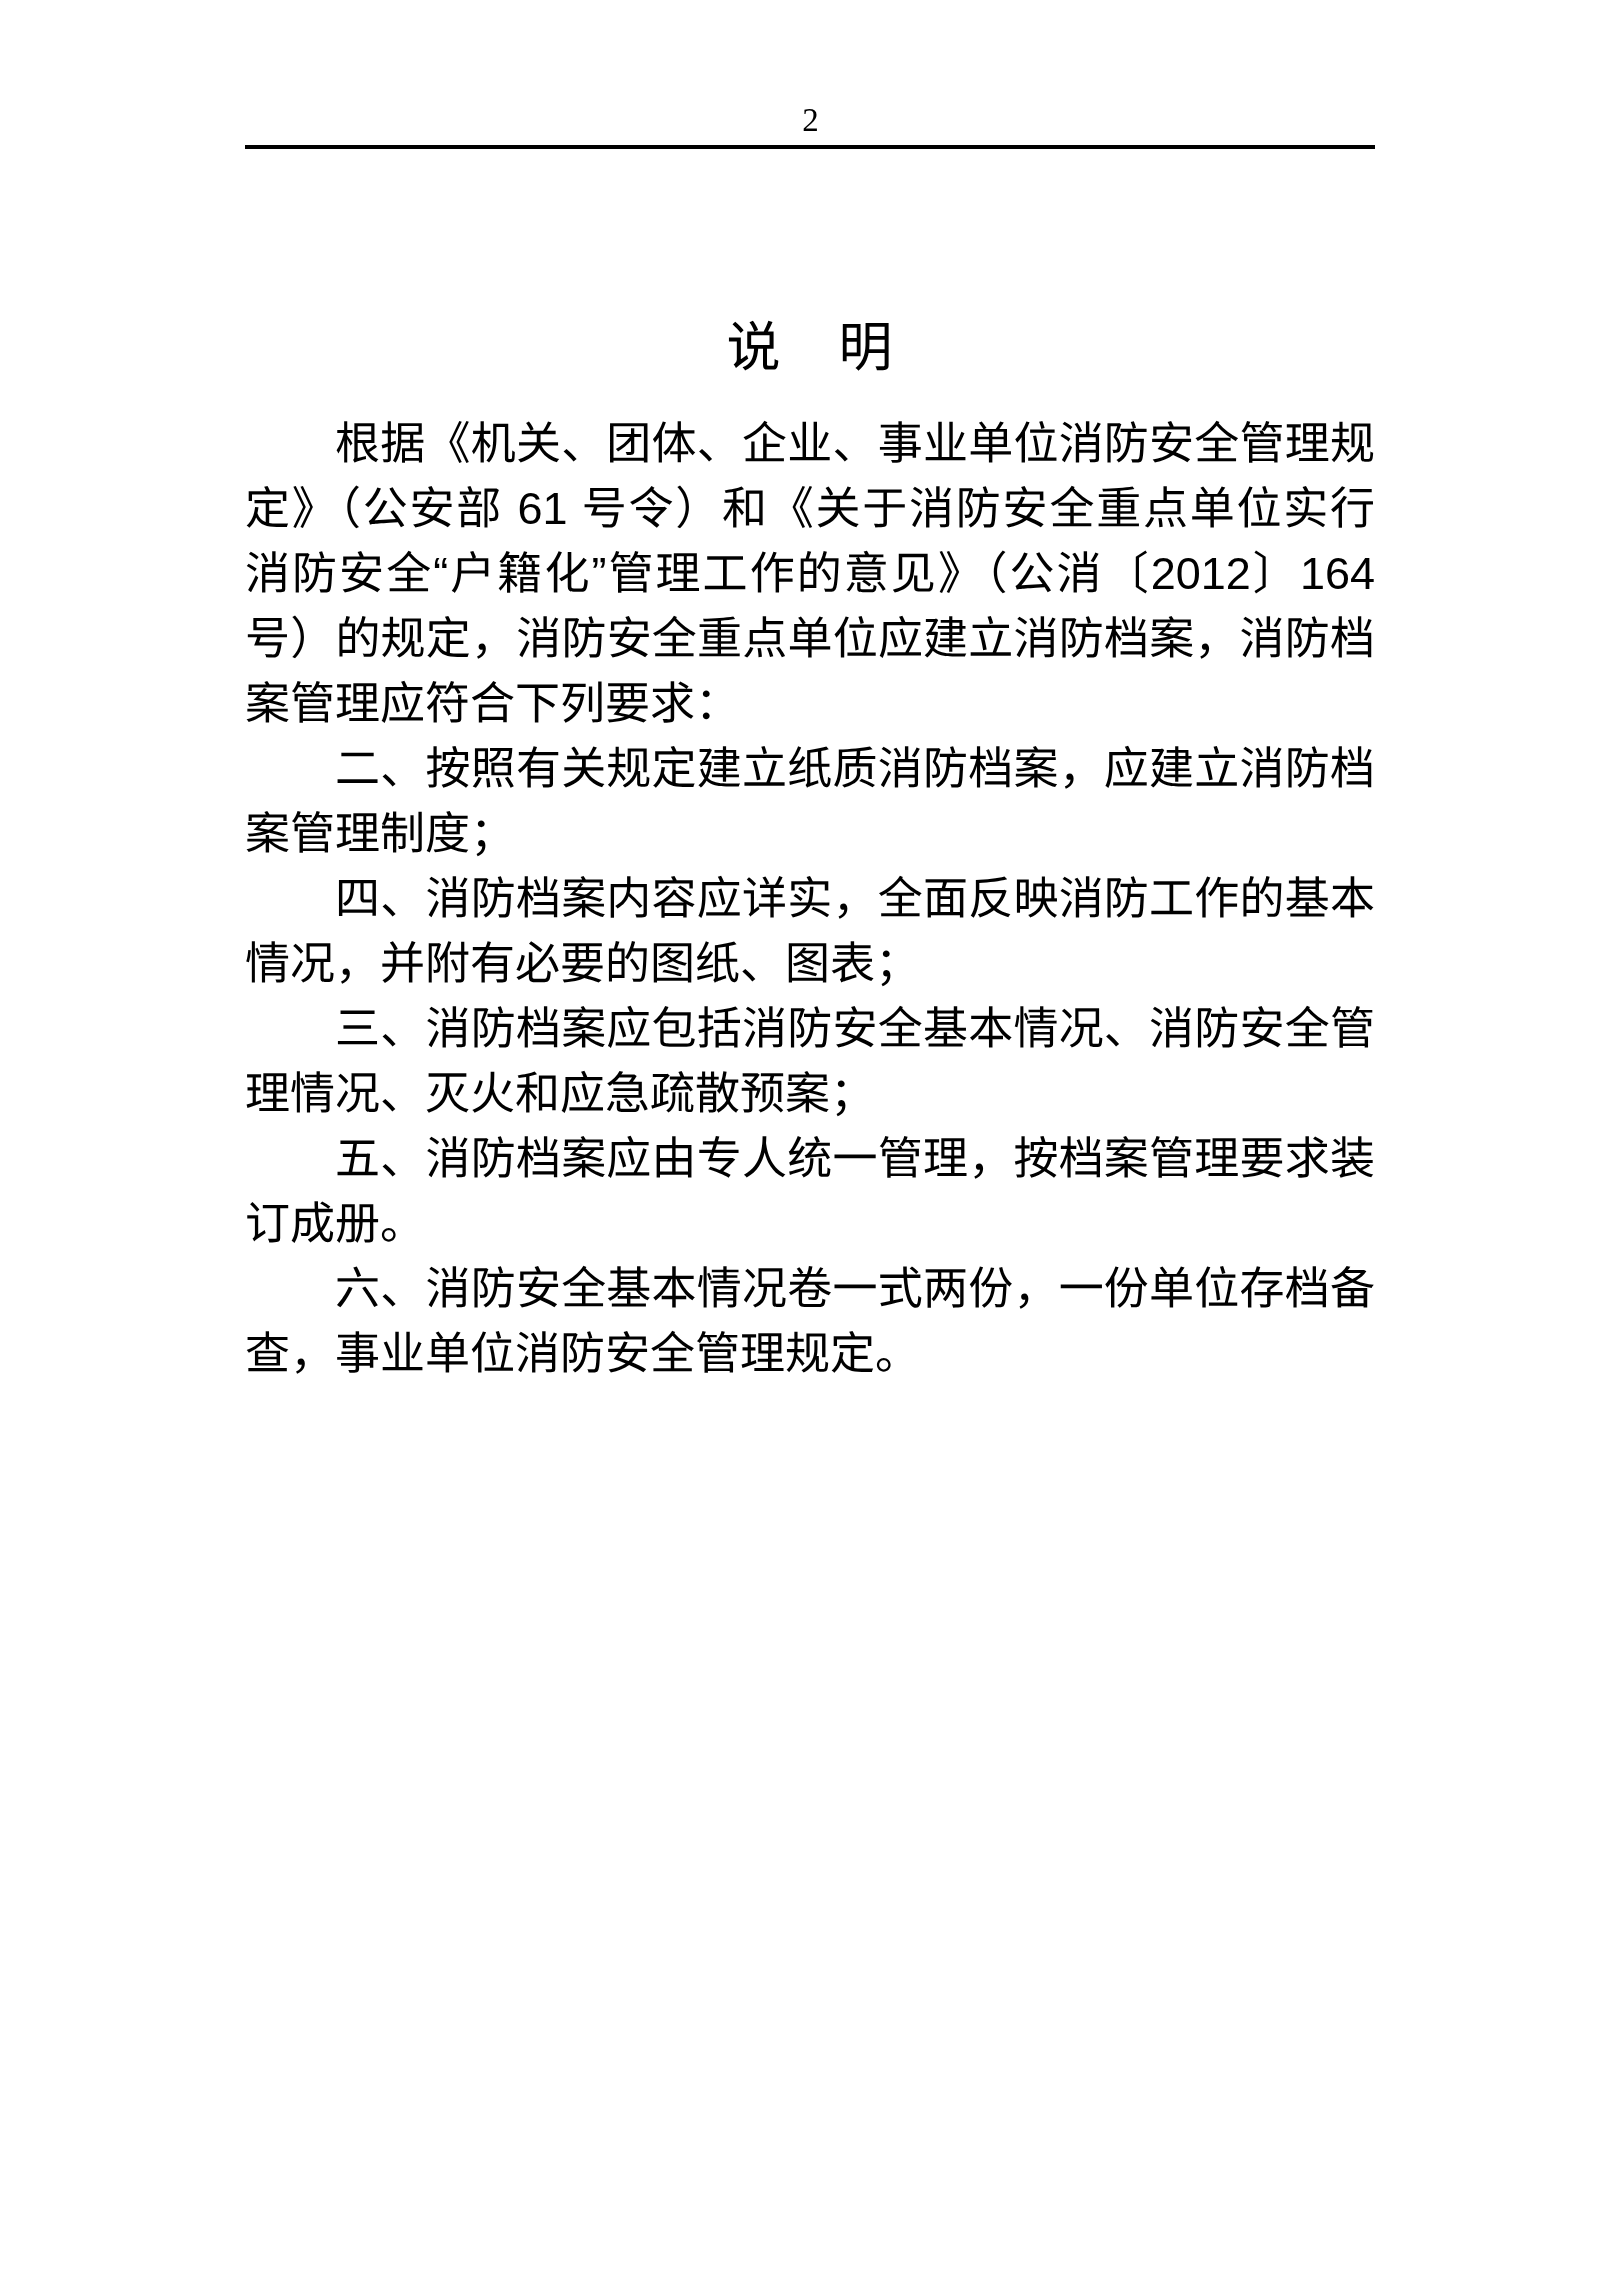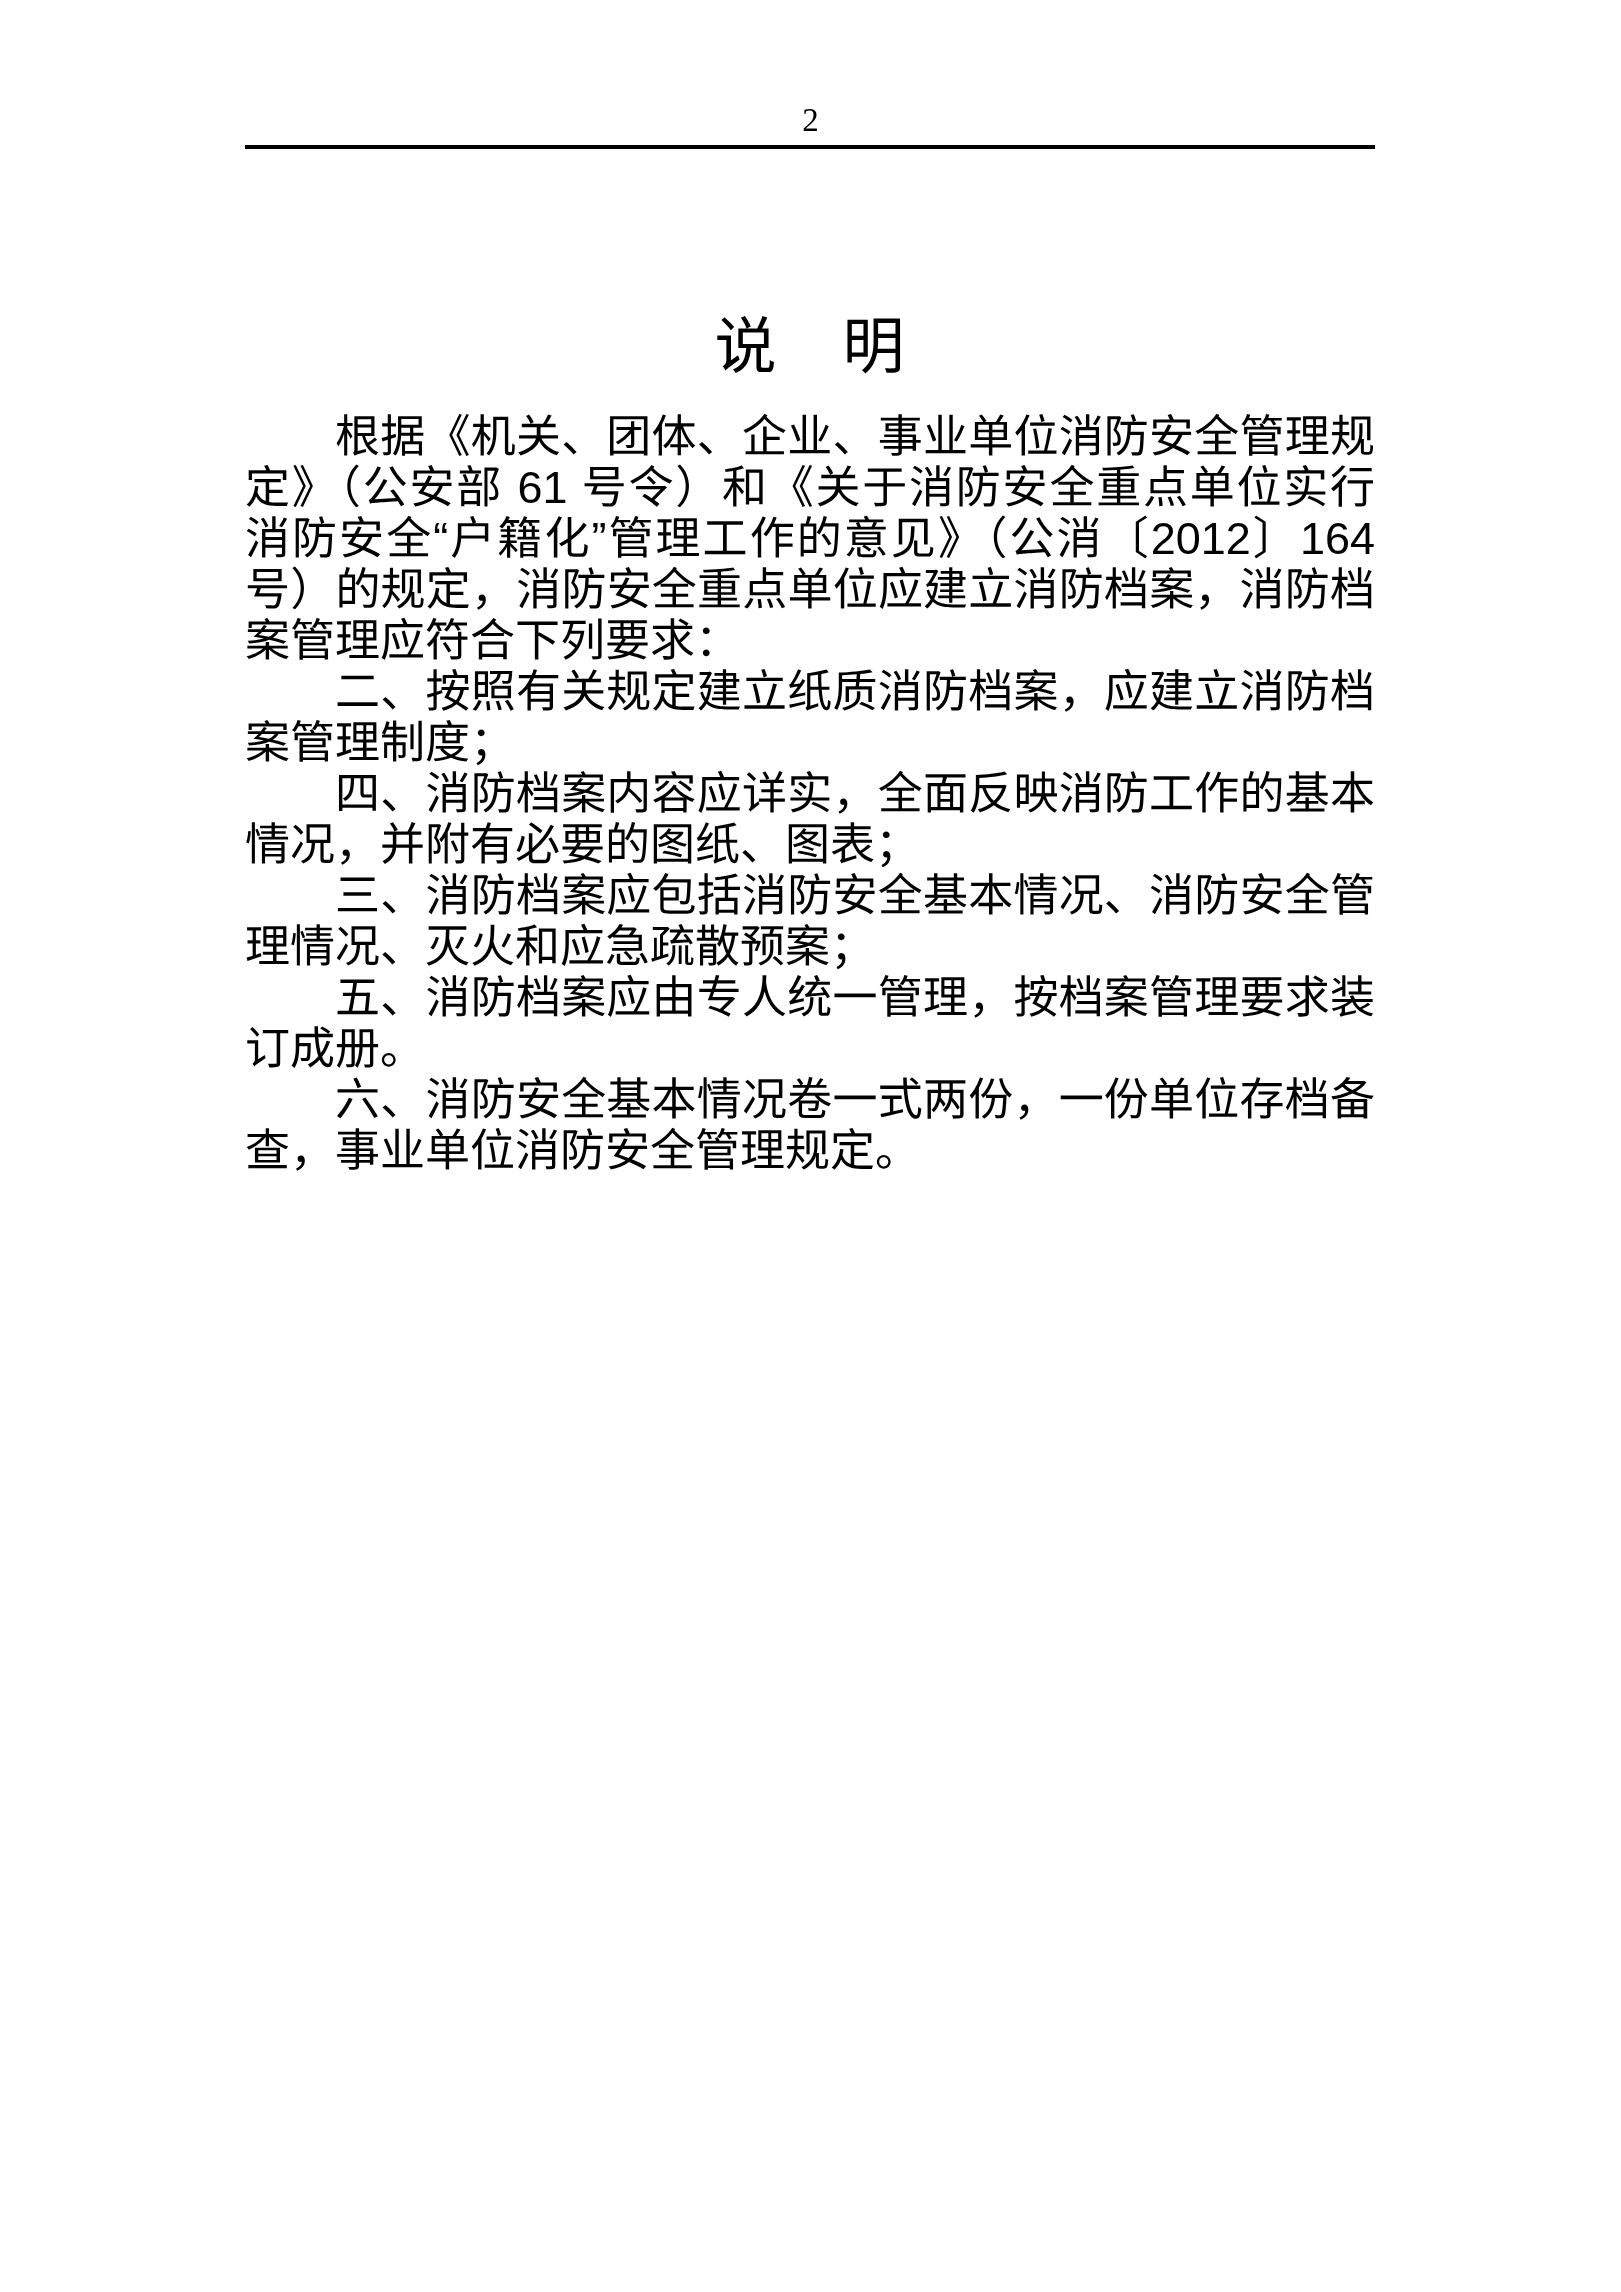--- a/index.html
+++ b/index.html
@@ -35,34 +35,34 @@
     height: 3.9px;
     background: #000000;
   }
   .doc-title {
     position: absolute;
     top: 302px;
     left: 0;
     width: 100%;
     margin: 0;
     text-align: center;
-    font-size: 62px;
+    font-size: 54px;
     font-weight: 500;
     line-height: 90px;
     letter-spacing: 2px;
     color: #000000;
     font-family: "Liberation Sans", sans-serif;
   }
   .doc-body {
     position: absolute;
     top: 411px;
     left: 245px;
     width: 1130px;
     font-size: 45px;
-    line-height: 51px;
+    line-height: 65px;
     text-align: justify;
     text-justify: inter-character;
     color: #000000;
     font-family: "Liberation Sans", sans-serif;
   }
   .doc-body p {
     margin: 0;
     padding: 0;
     text-indent: 2em;
   }

